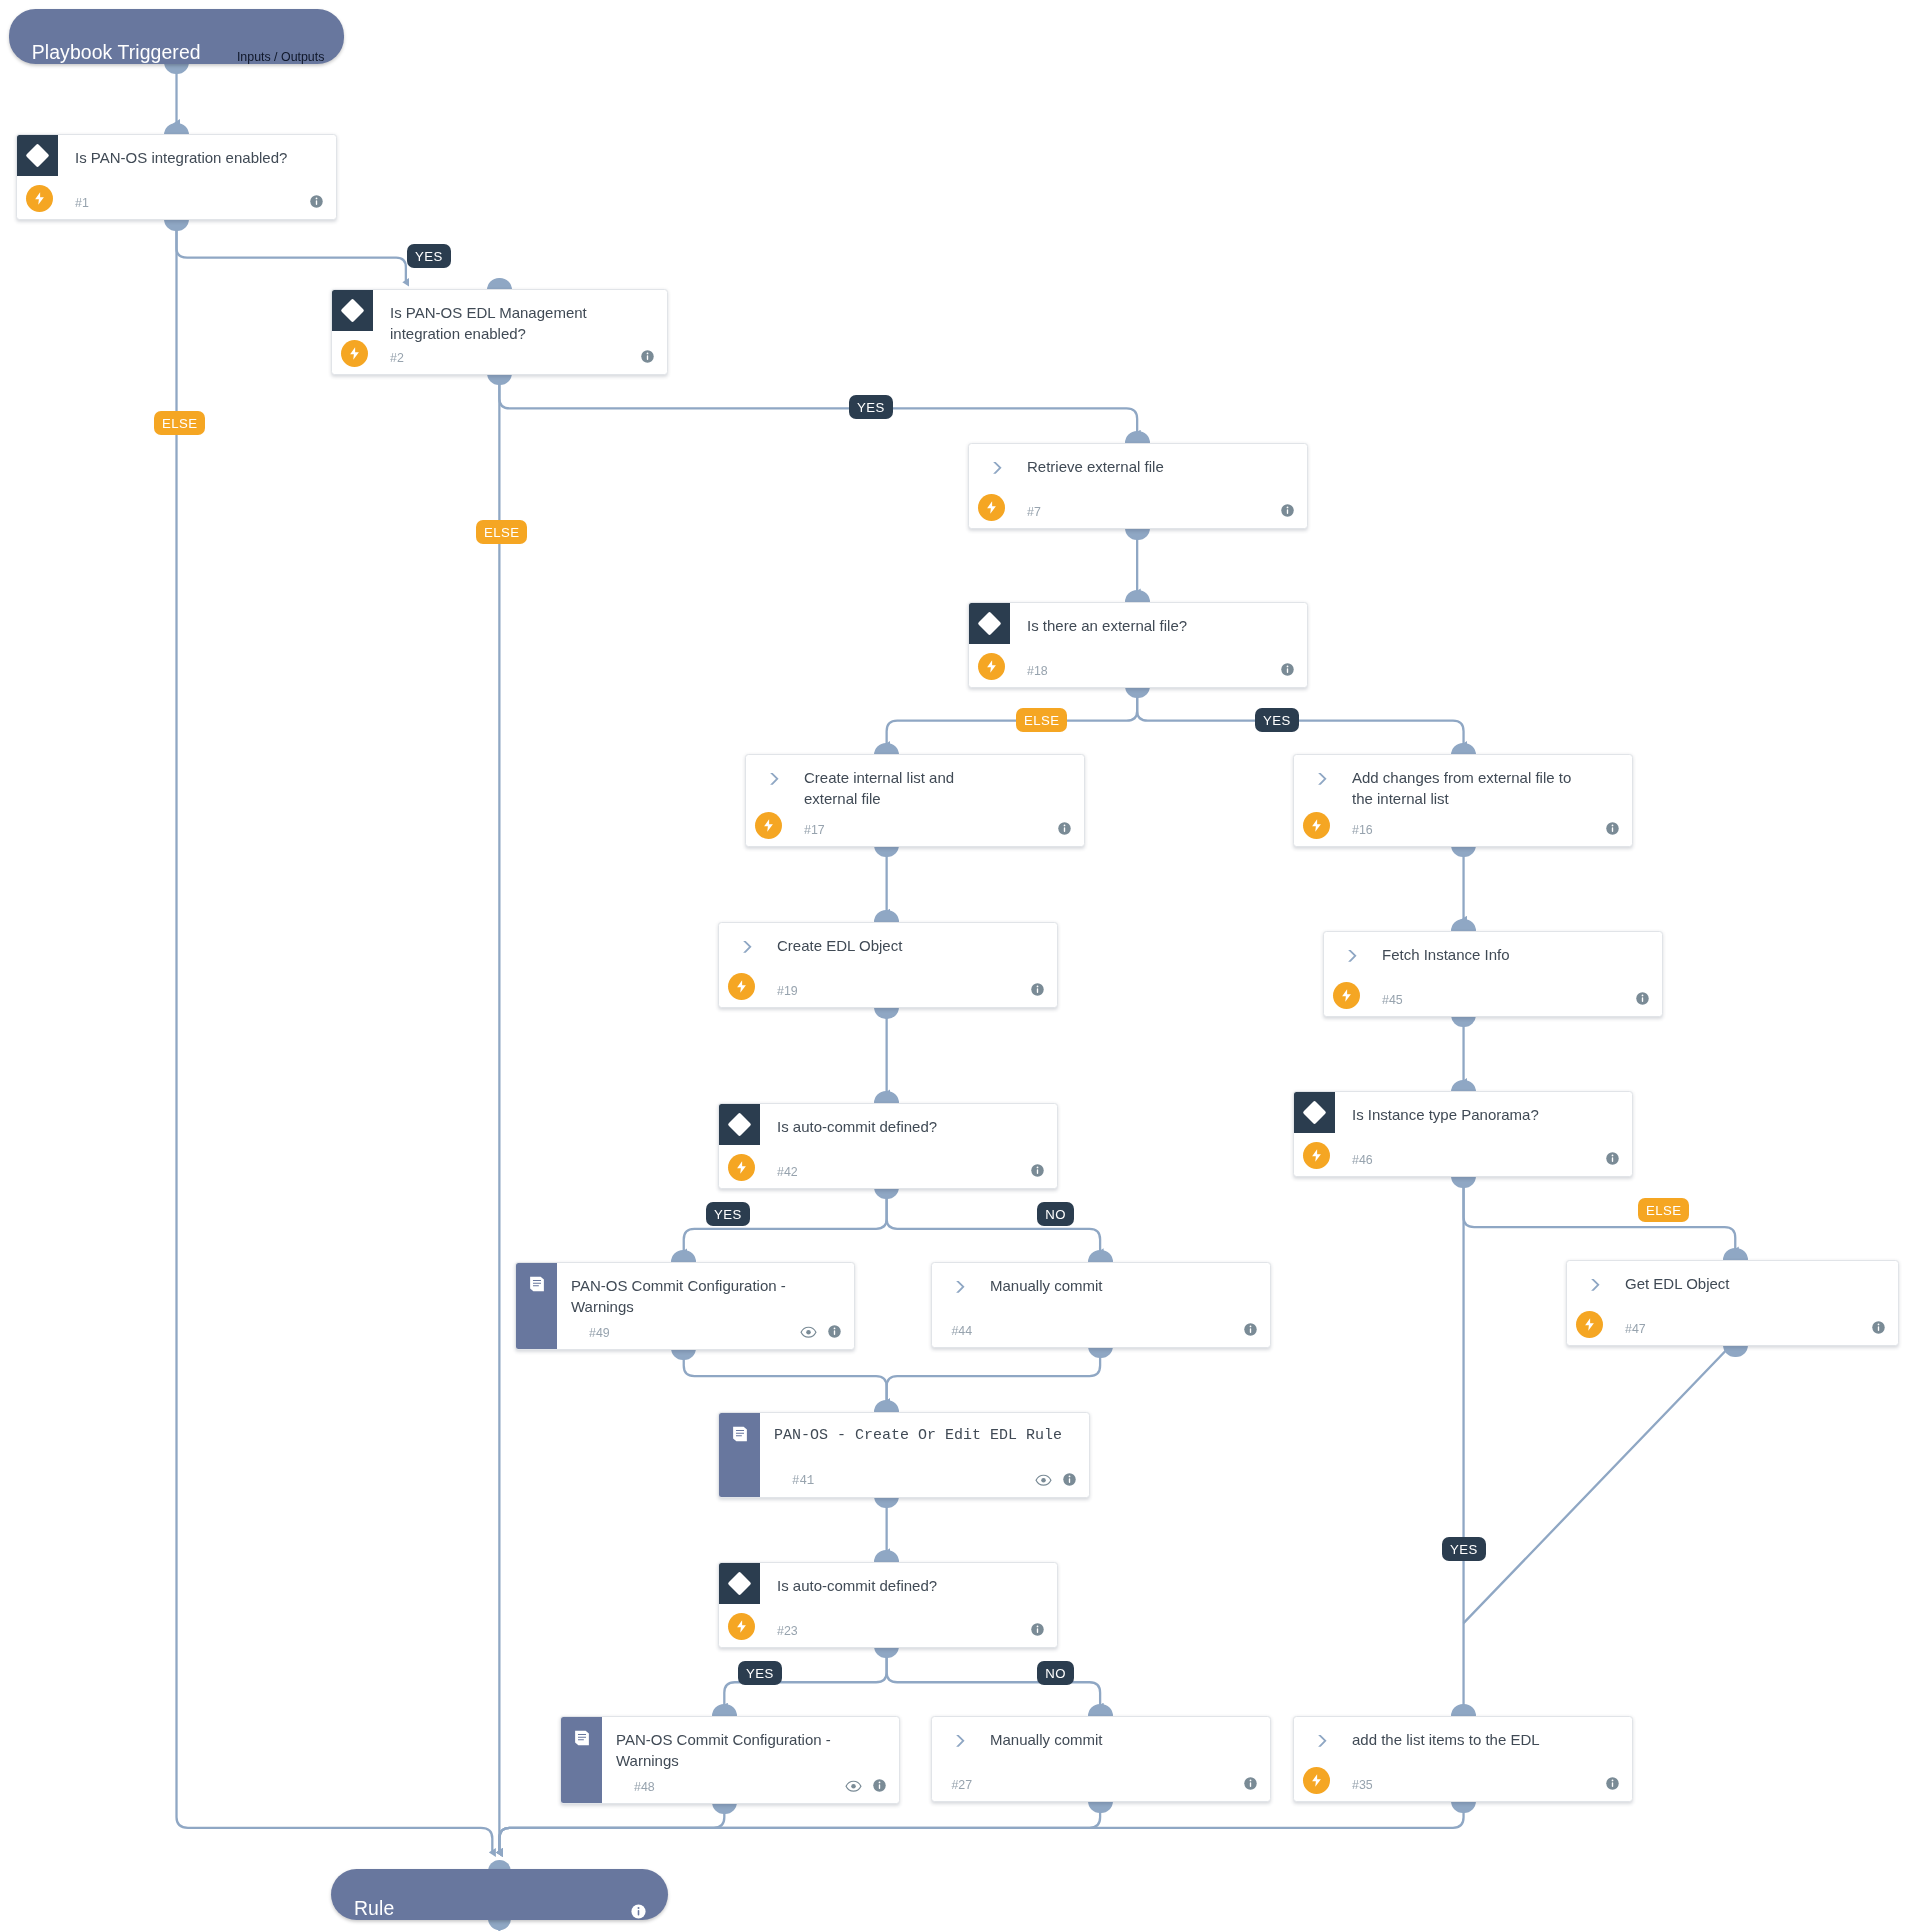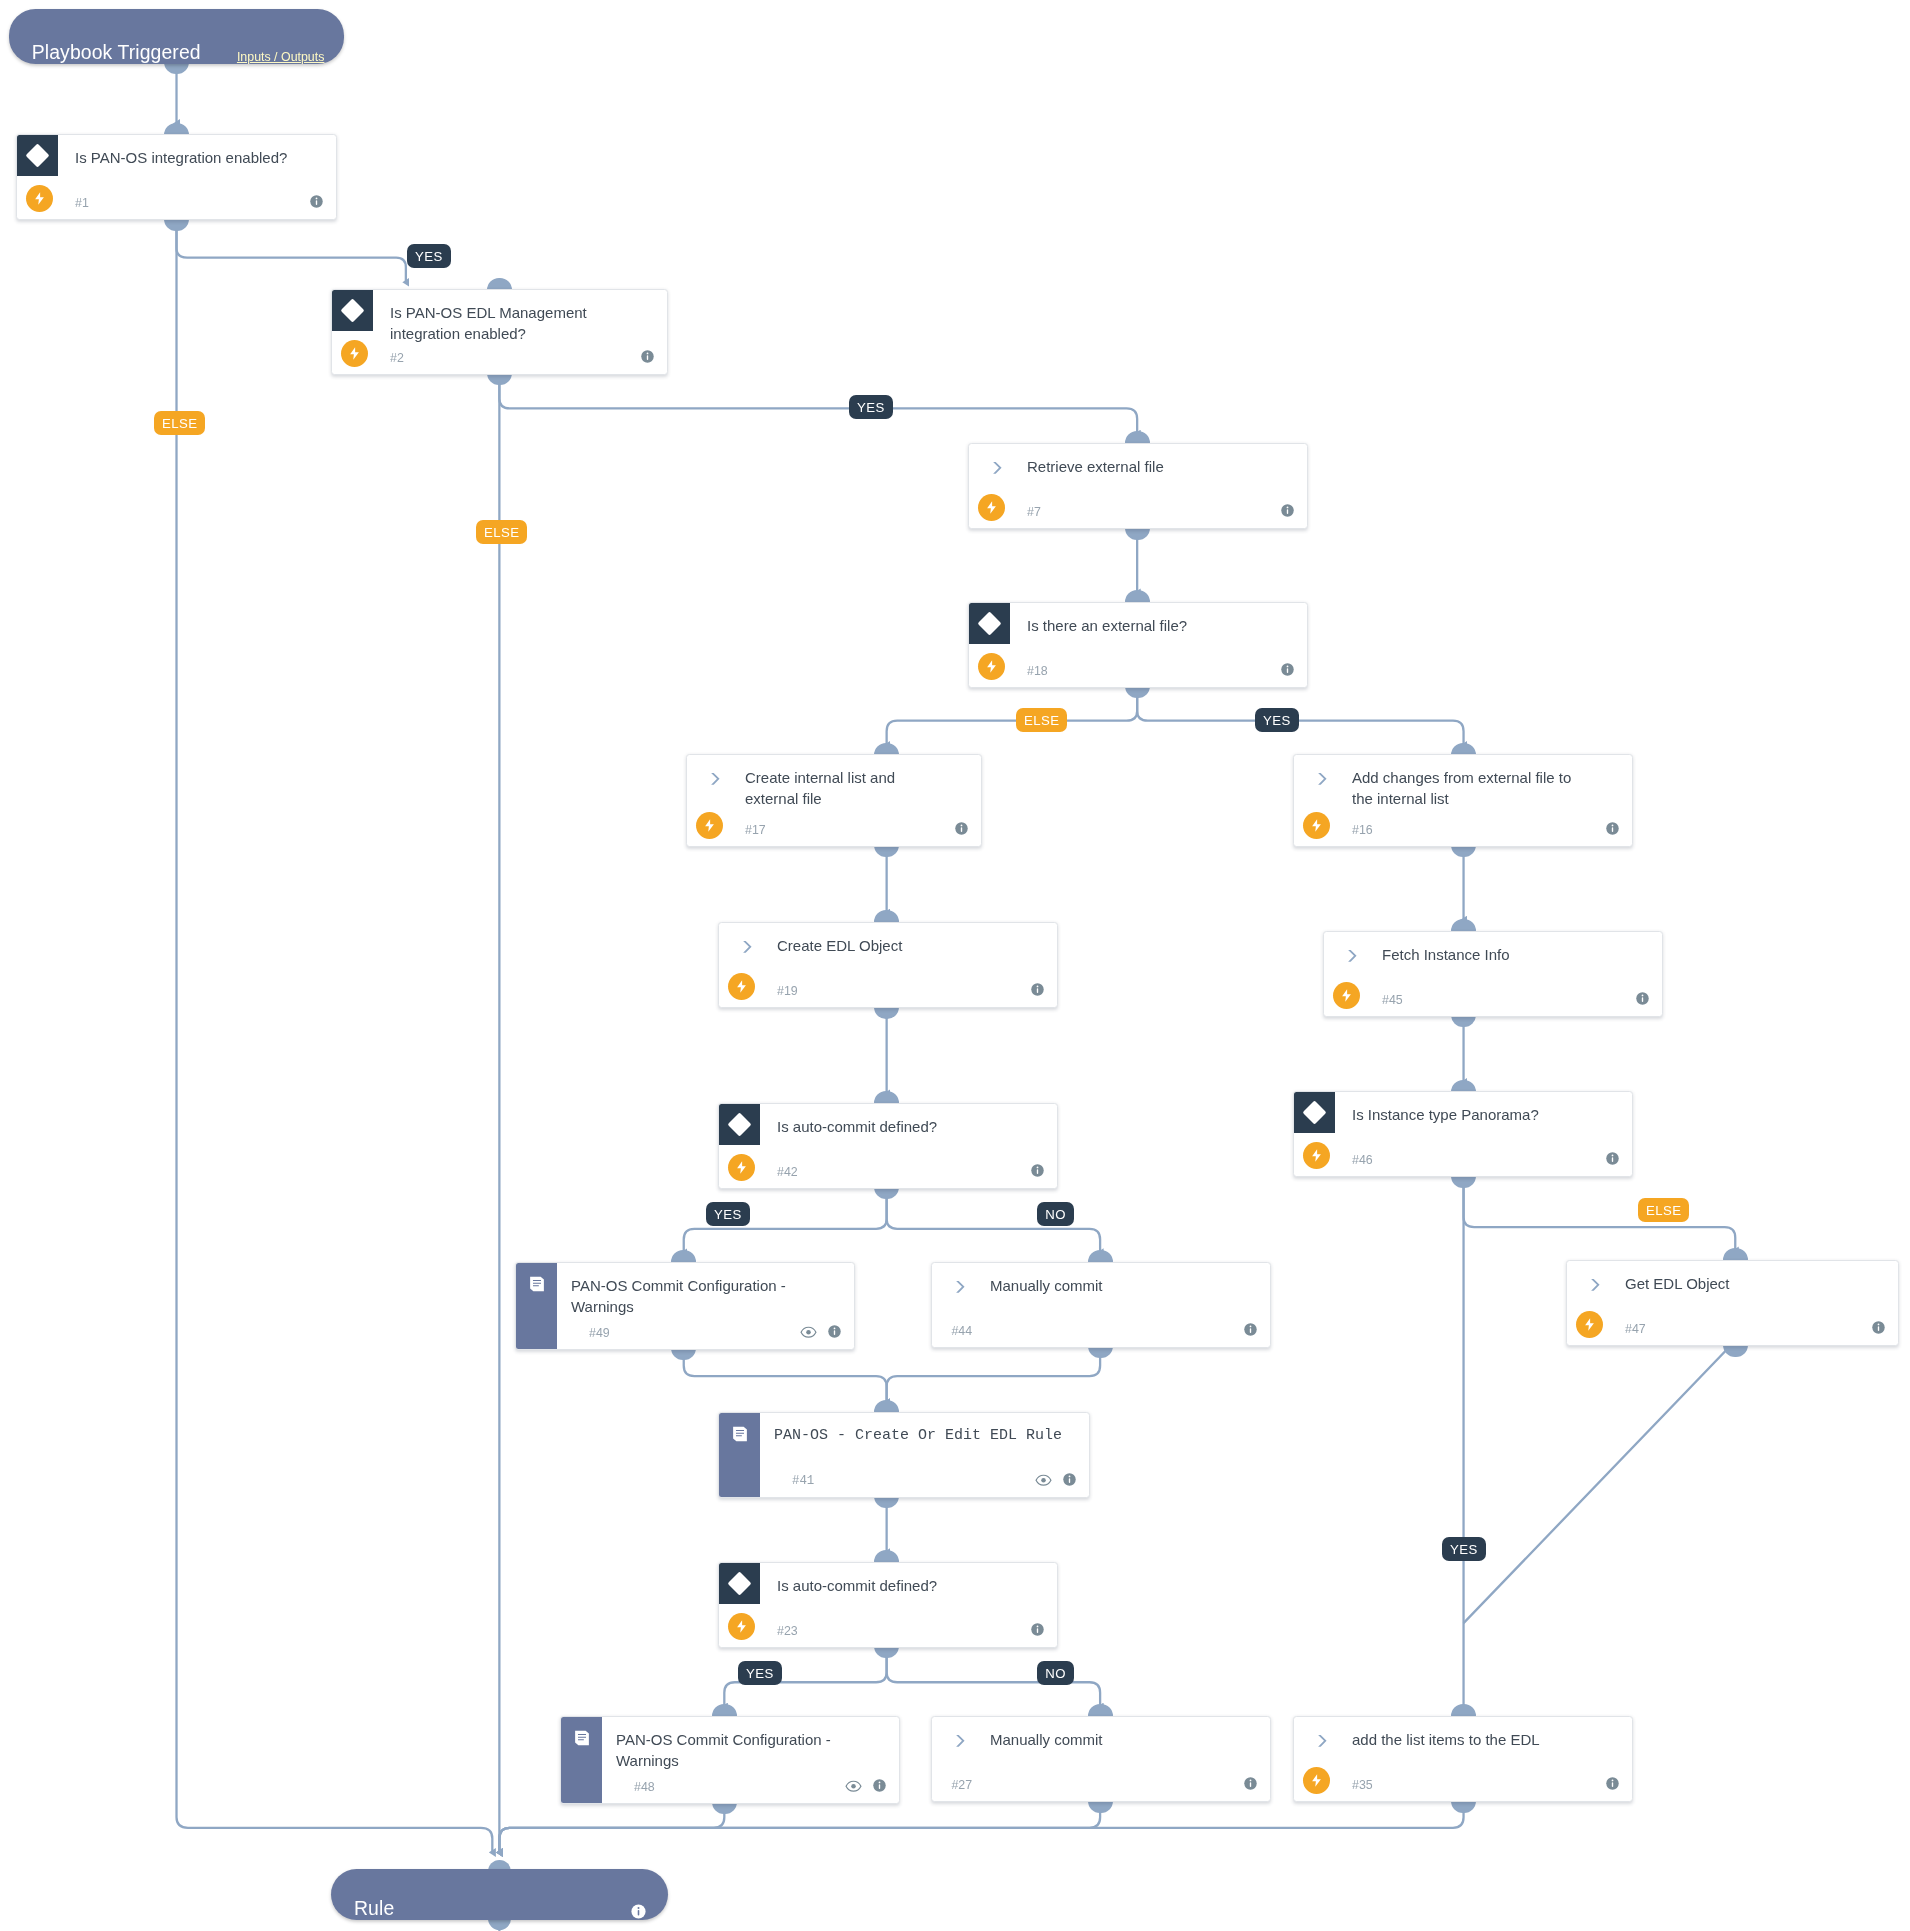--- a/index.html
+++ b/index.html
@@ -33,25 +33,24 @@
     z-index: 5;
   }
   .terminal .t-title {
     font-size: 19.4px;
     padding-left: 23px;
     letter-spacing: 0.1px;
     white-space: nowrap;
   }
   .terminal .t-sub {
     font-size: 12.4px;
-    color: #fef9c3;
+    color: #0f172a;
     margin-left: auto;
     padding-right: 19.4px;
     white-space: nowrap;
-    text-decoration: underline;
   }
   .terminal .t-info {
     margin-left: auto;
     padding-right: 21px;
     display: flex;
     align-items: center;
   }
   
   .node {
     position: absolute;
@@ -362,21 +361,21 @@
   <div class="port top" style="left:1125px; top:590px;"></div>
   <div class="port bottom" style="left:1125px; top:686px;"></div>
 
   <div class="blabel elsecond" style="left:1016px; top:708px;">
       <span>ELSE</span>
     </div>
   <div class="blabel yesno" style="left:1255px; top:708px;">
       <span>YES</span>
     </div>
 
-  <div class="node" style="left:686px; top:754px; width:296px; height:93px;">
+  <div class="node" style="left:745px; top:754px; width:340px; height:93px;">
     <div class="body">
       <span class="chev">
         <svg width="17.6" height="17.6" viewBox="0 0 24 24">
             <path d="M7 4 L15 12 L7 20 L10.5 20 L18.5 12 L10.5 4 Z" fill="#8fa7c4"></path>
           </svg>
       </span>
       <div class="node-title" style="max-width:203px;">Create internal list and external file</div>
       <div class="bolt">
         <svg width="15" height="15" viewBox="0 0 24 24">
             <path d="M13 2 L5 13 L11 13 L10 22 L19 10 L13 10 Z" fill="#ffffff"></path>

